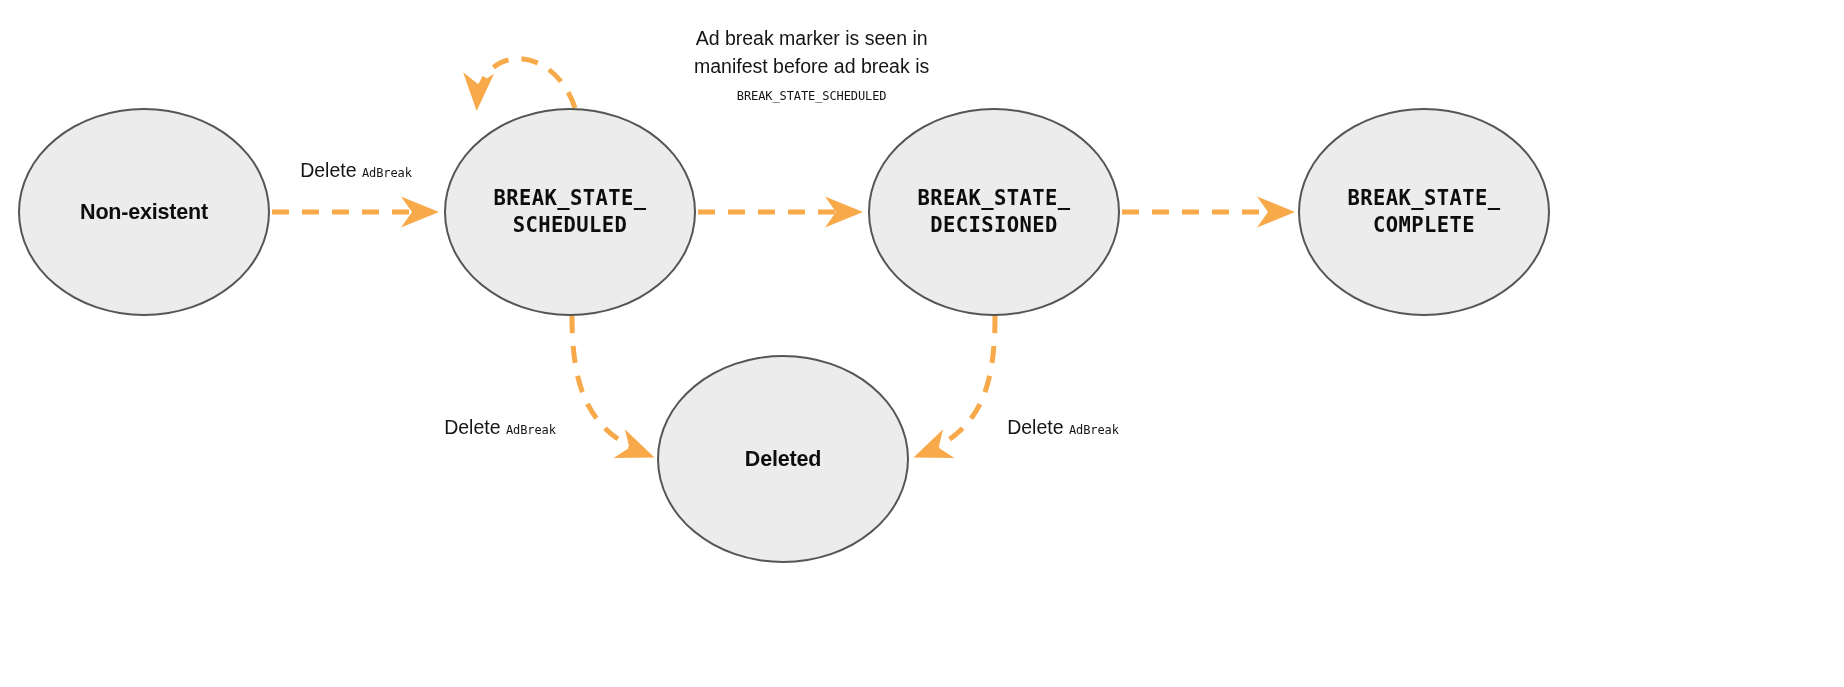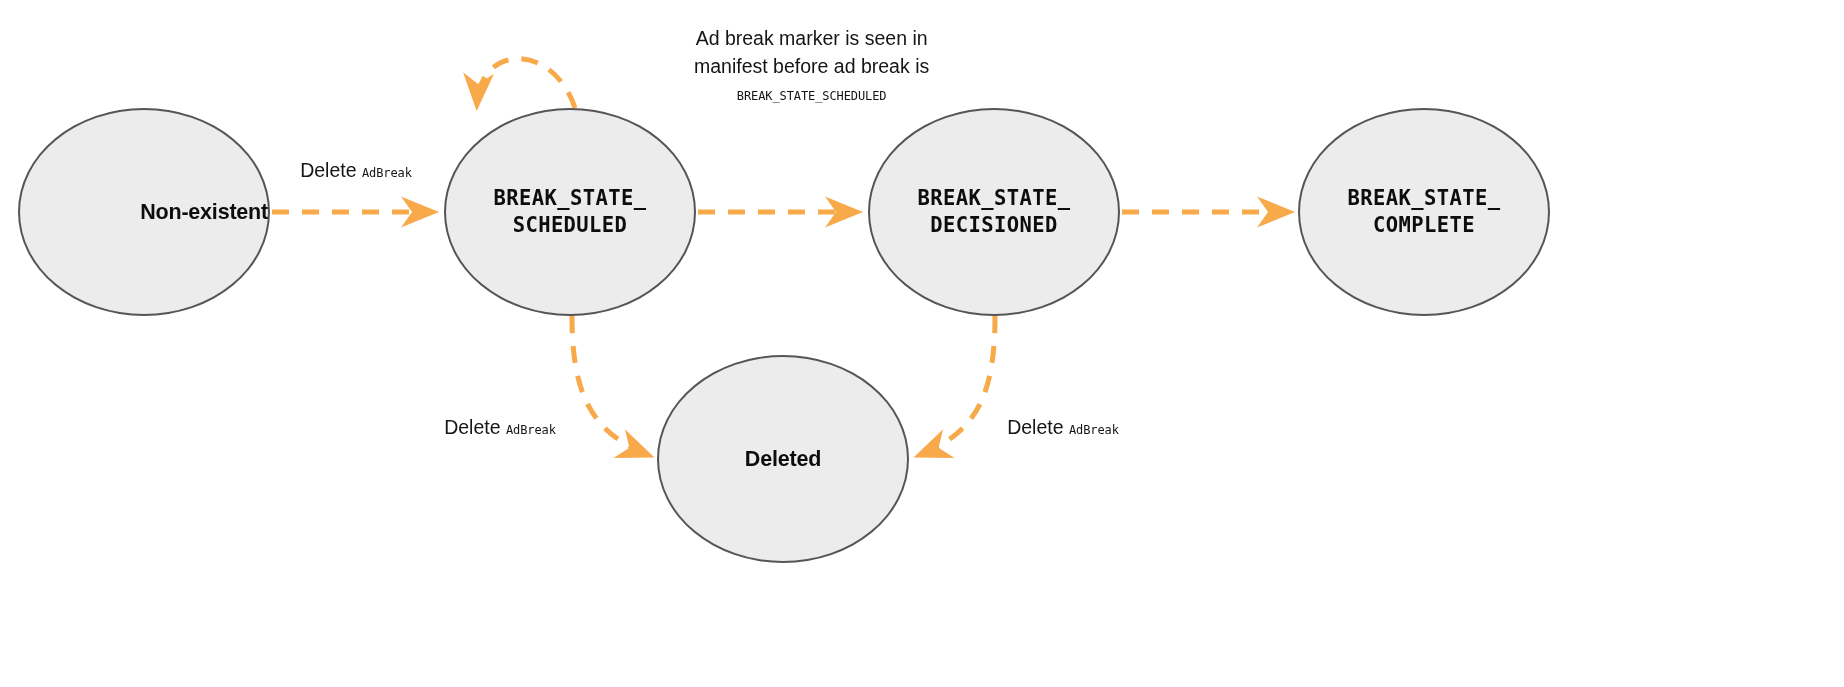--- a/index.html
+++ b/index.html
@@ -91,21 +91,21 @@
 
     <path d="M 698 212 L 856 212" fill="none" stroke="#f8a94a" stroke-width="5" stroke-dasharray="17 13" stroke-linecap="butt" marker-end="url(#arrowhead)"></path>
 
     <path d="M 1122 212 L 1288 212" fill="none" stroke="#f8a94a" stroke-width="5" stroke-dasharray="17 13" stroke-linecap="butt" marker-end="url(#arrowhead)"></path>
 
     <path d="M 572 316 C 572 392 590 432 648 455" fill="none" stroke="#f8a94a" stroke-width="5" stroke-dasharray="17 13" stroke-linecap="butt" marker-end="url(#arrowhead)"></path>
 
     <path d="M 995 316 C 995 392 978 432 920 455" fill="none" stroke="#f8a94a" stroke-width="5" stroke-dasharray="17 13" stroke-linecap="butt" marker-end="url(#arrowhead)"></path>
   </svg>
 
-  <div class="node sans" style="left:18px; top:108px; width:252px; height:208px;justify-content:flex-end;">
+  <div class="node sans" style="left:18px; top:108px; width:252px; height:208px;">
     <span class="node-label">Non-existent</span>
   </div>
 
   <div class="node mono" style="left:444px; top:108px; width:252px; height:208px;">
     <span class="node-label">BREAK_STATE_
 SCHEDULED</span>
   </div>
 
   <div class="node mono" style="left:868px; top:108px; width:252px; height:208px;">
     <span class="node-label">BREAK_STATE_

